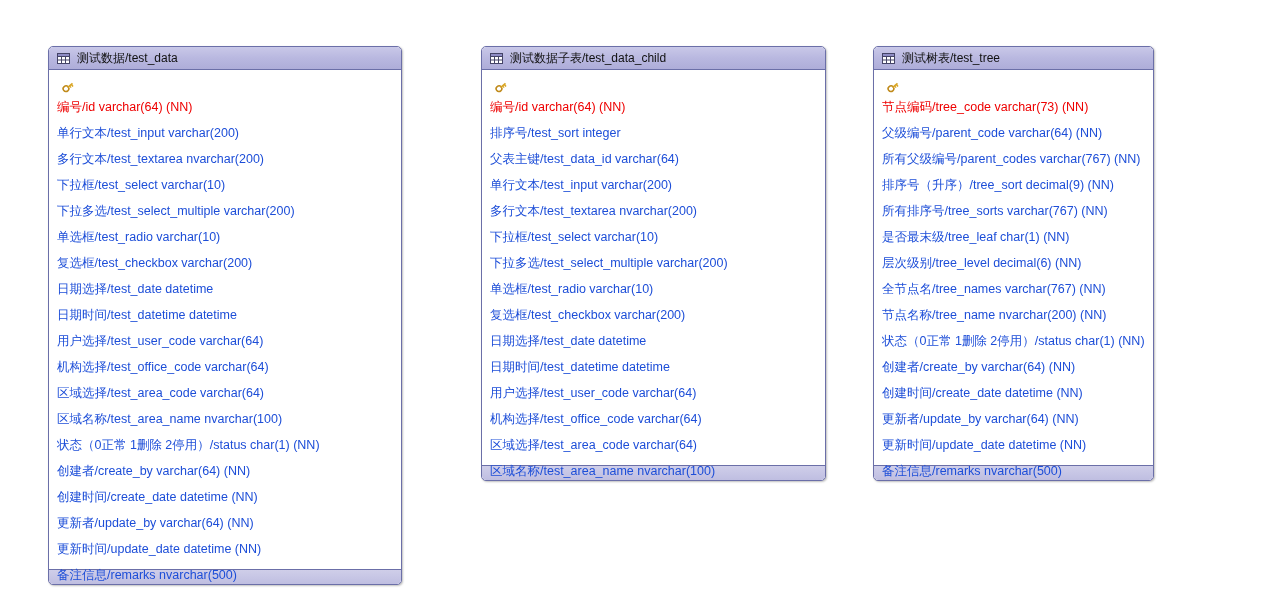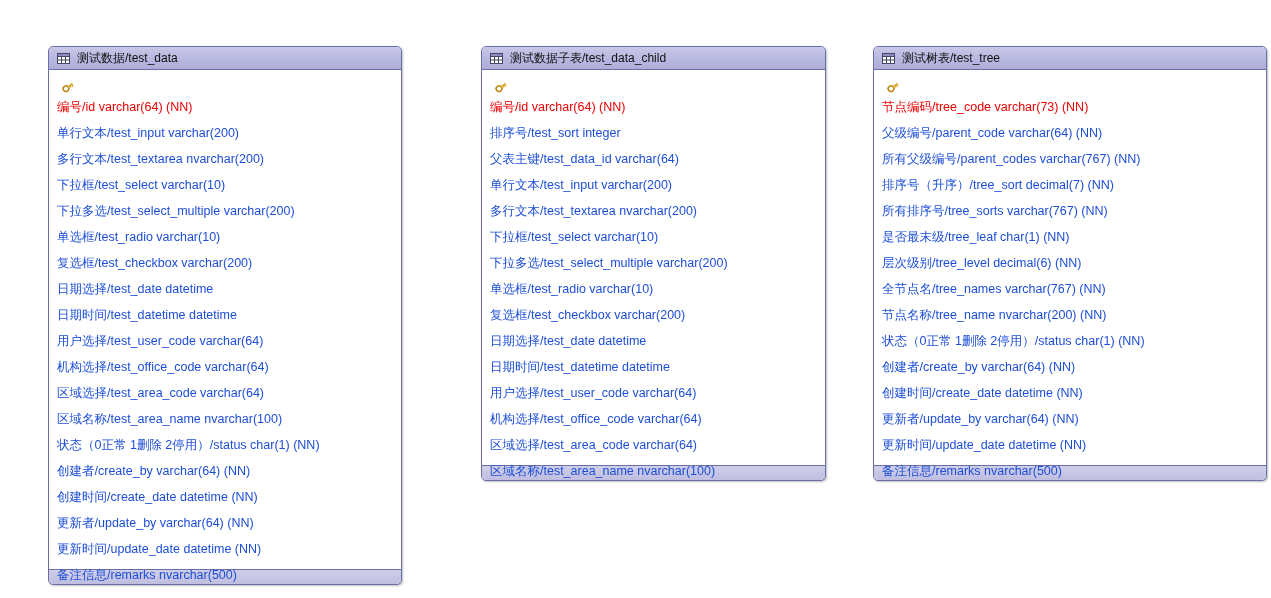--- a/index.html
+++ b/index.html
@@ -279,21 +279,21 @@
           <span class="attr-key-slot"></span>
           <span class="attr-label">区域选择/test_area_code varchar(64)</span>
         </div>
         <div class="attr-row">
           <span class="attr-key-slot"></span>
           <span class="attr-label">区域名称/test_area_name nvarchar(100)</span>
         </div>
       </div>
       <div class="entity-footer"></div>
     </div>
-    <div class="entity" style="left: 873px; top: 46px; width: 394px;">
+    <div class="entity" style="left: 873px; top: 46px; width: 281px;">
       <div class="entity-header">
         <span>
           <svg class="table-icon" viewBox="0 0 13 11" xmlns="http://www.w3.org/2000/svg">
             <rect x="0.5" y="0.5" width="12" height="10" fill="#ffffff" stroke="#444466"></rect>
             <rect x="0.5" y="0.5" width="12" height="3" fill="#8e8cc4" stroke="#444466"></rect>
             <line x1="4.5" y1="3.5" x2="4.5" y2="10.5" stroke="#444466"></line>
             <line x1="8.5" y1="3.5" x2="8.5" y2="10.5" stroke="#444466"></line>
             <line x1="0.5" y1="7" x2="12.5" y2="7" stroke="#444466"></line>
           </svg>
         </span>
@@ -316,21 +316,21 @@
         <div class="attr-row">
           <span class="attr-key-slot"></span>
           <span class="attr-label">父级编号/parent_code varchar(64) (NN)</span>
         </div>
         <div class="attr-row">
           <span class="attr-key-slot"></span>
           <span class="attr-label">所有父级编号/parent_codes varchar(767) (NN)</span>
         </div>
         <div class="attr-row">
           <span class="attr-key-slot"></span>
-          <span class="attr-label">排序号（升序）/tree_sort decimal(7) (NN)</span>
+          <span class="attr-label">排序号（升序）/tree_sort decimal(9) (NN)</span>
         </div>
         <div class="attr-row">
           <span class="attr-key-slot"></span>
           <span class="attr-label">所有排序号/tree_sorts varchar(767) (NN)</span>
         </div>
         <div class="attr-row">
           <span class="attr-key-slot"></span>
           <span class="attr-label">是否最末级/tree_leaf char(1) (NN)</span>
         </div>
         <div class="attr-row">

